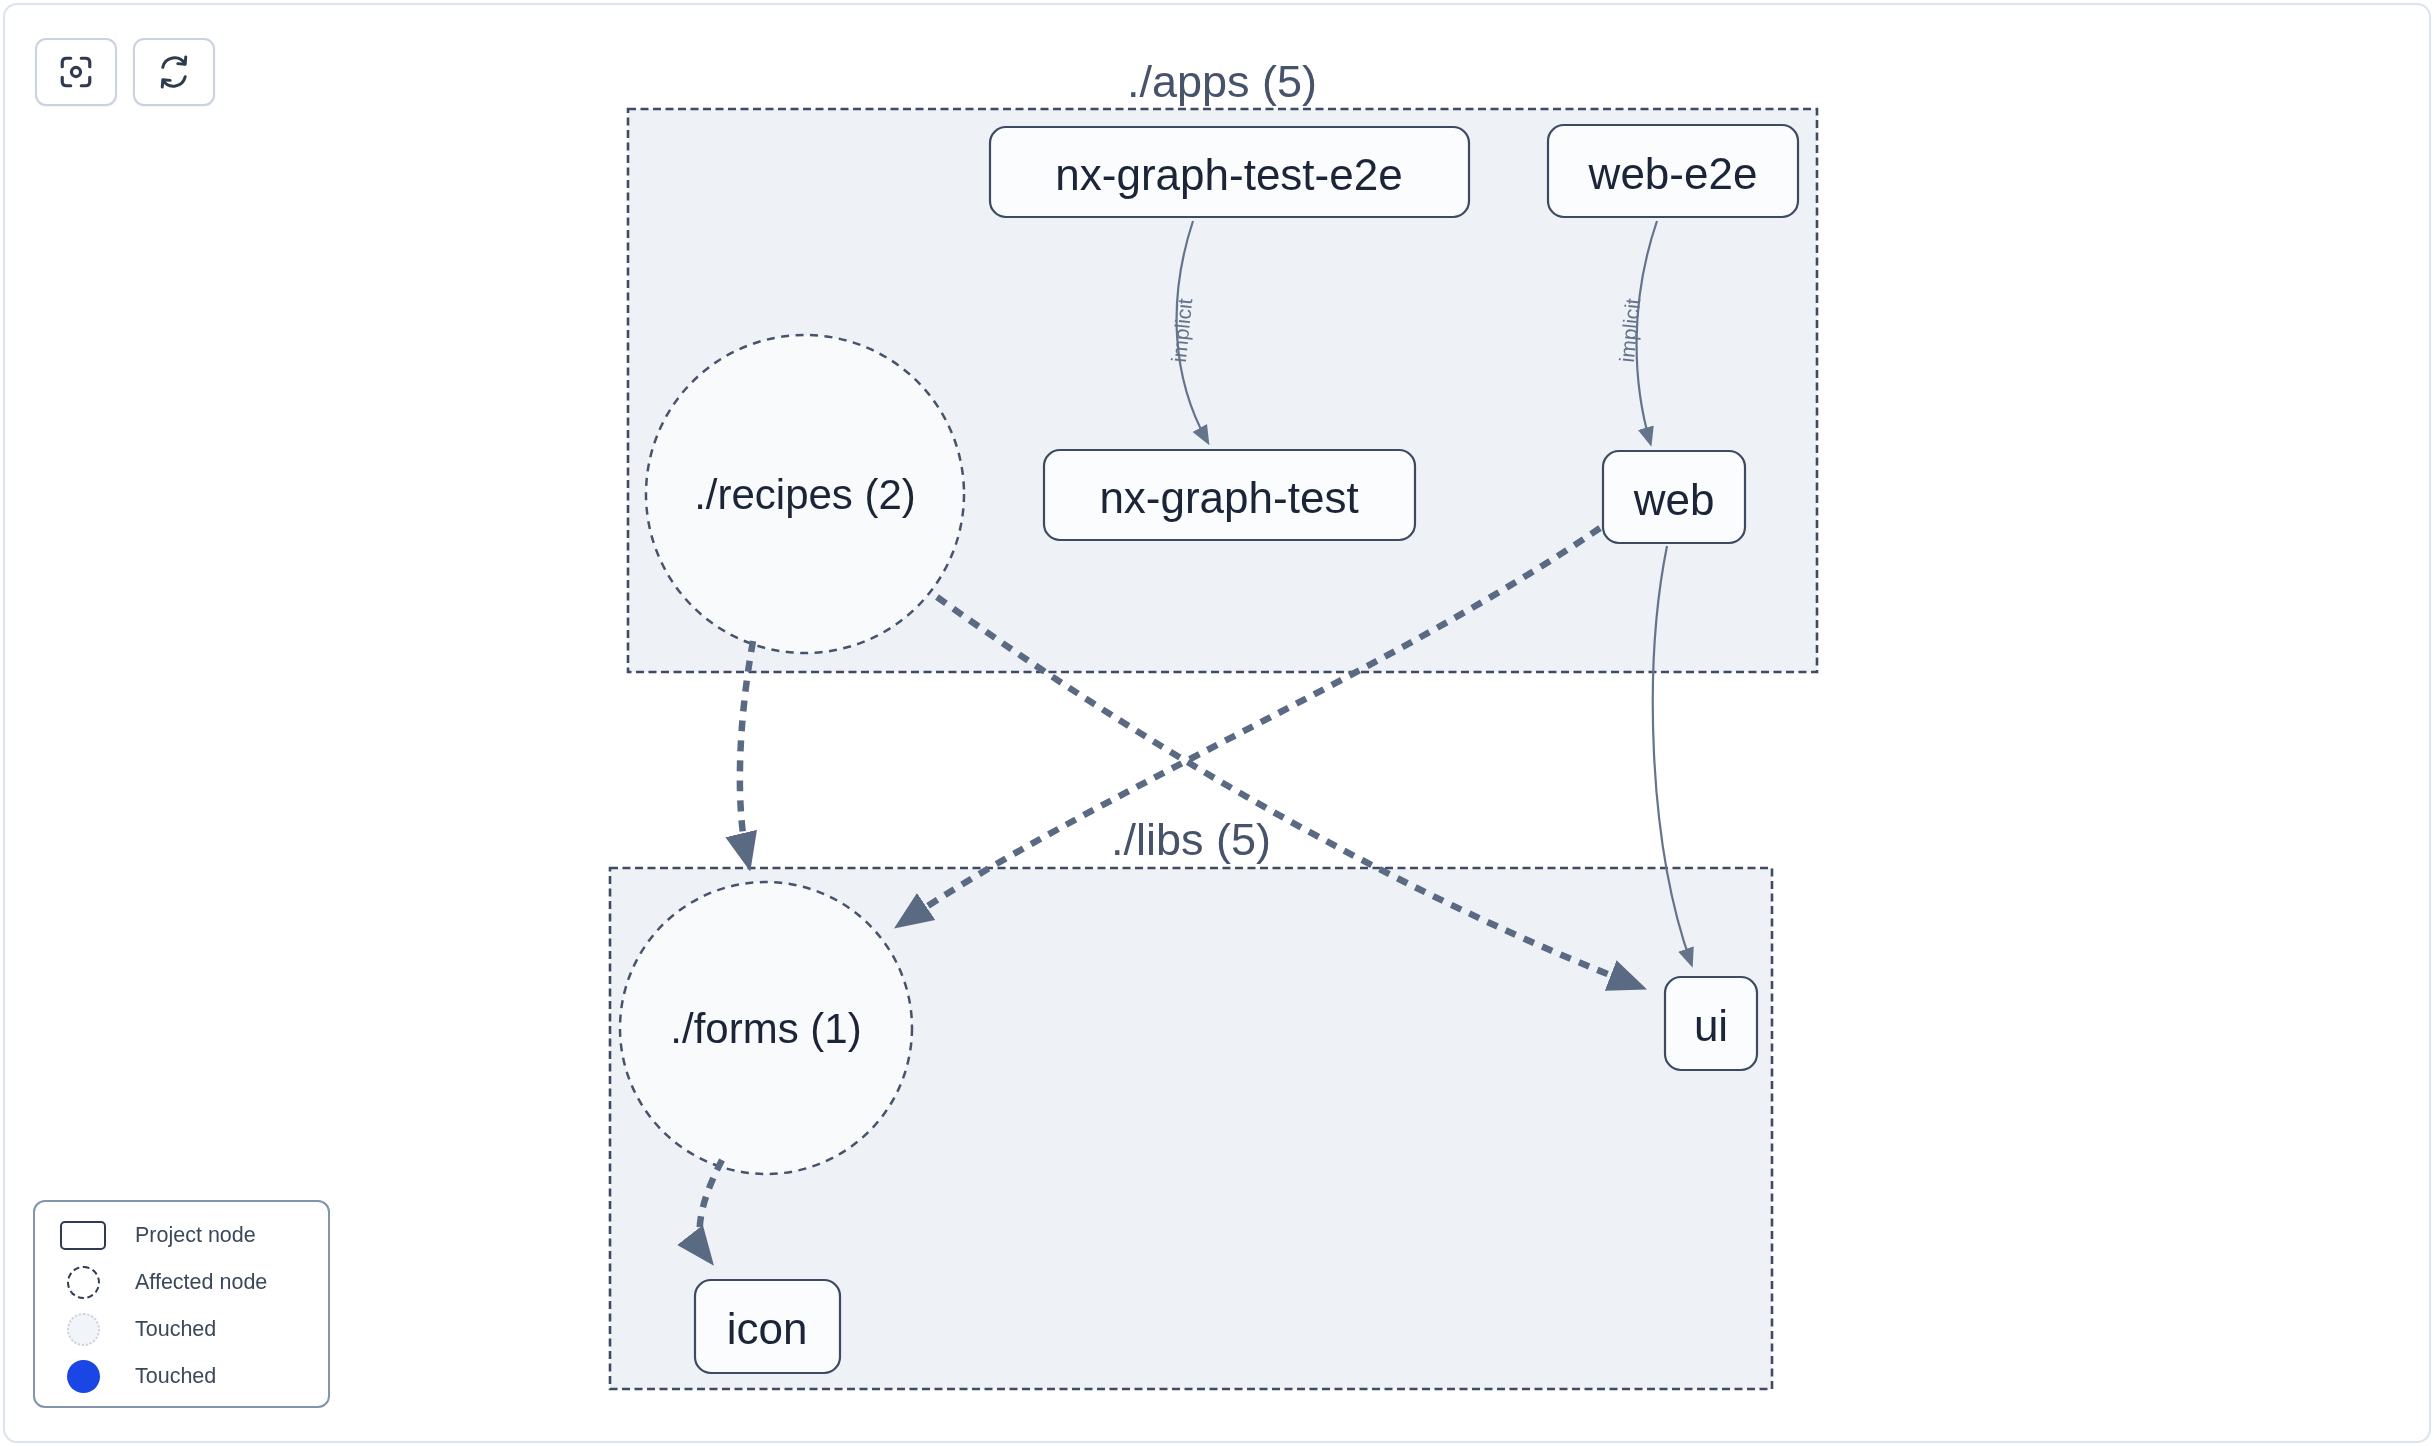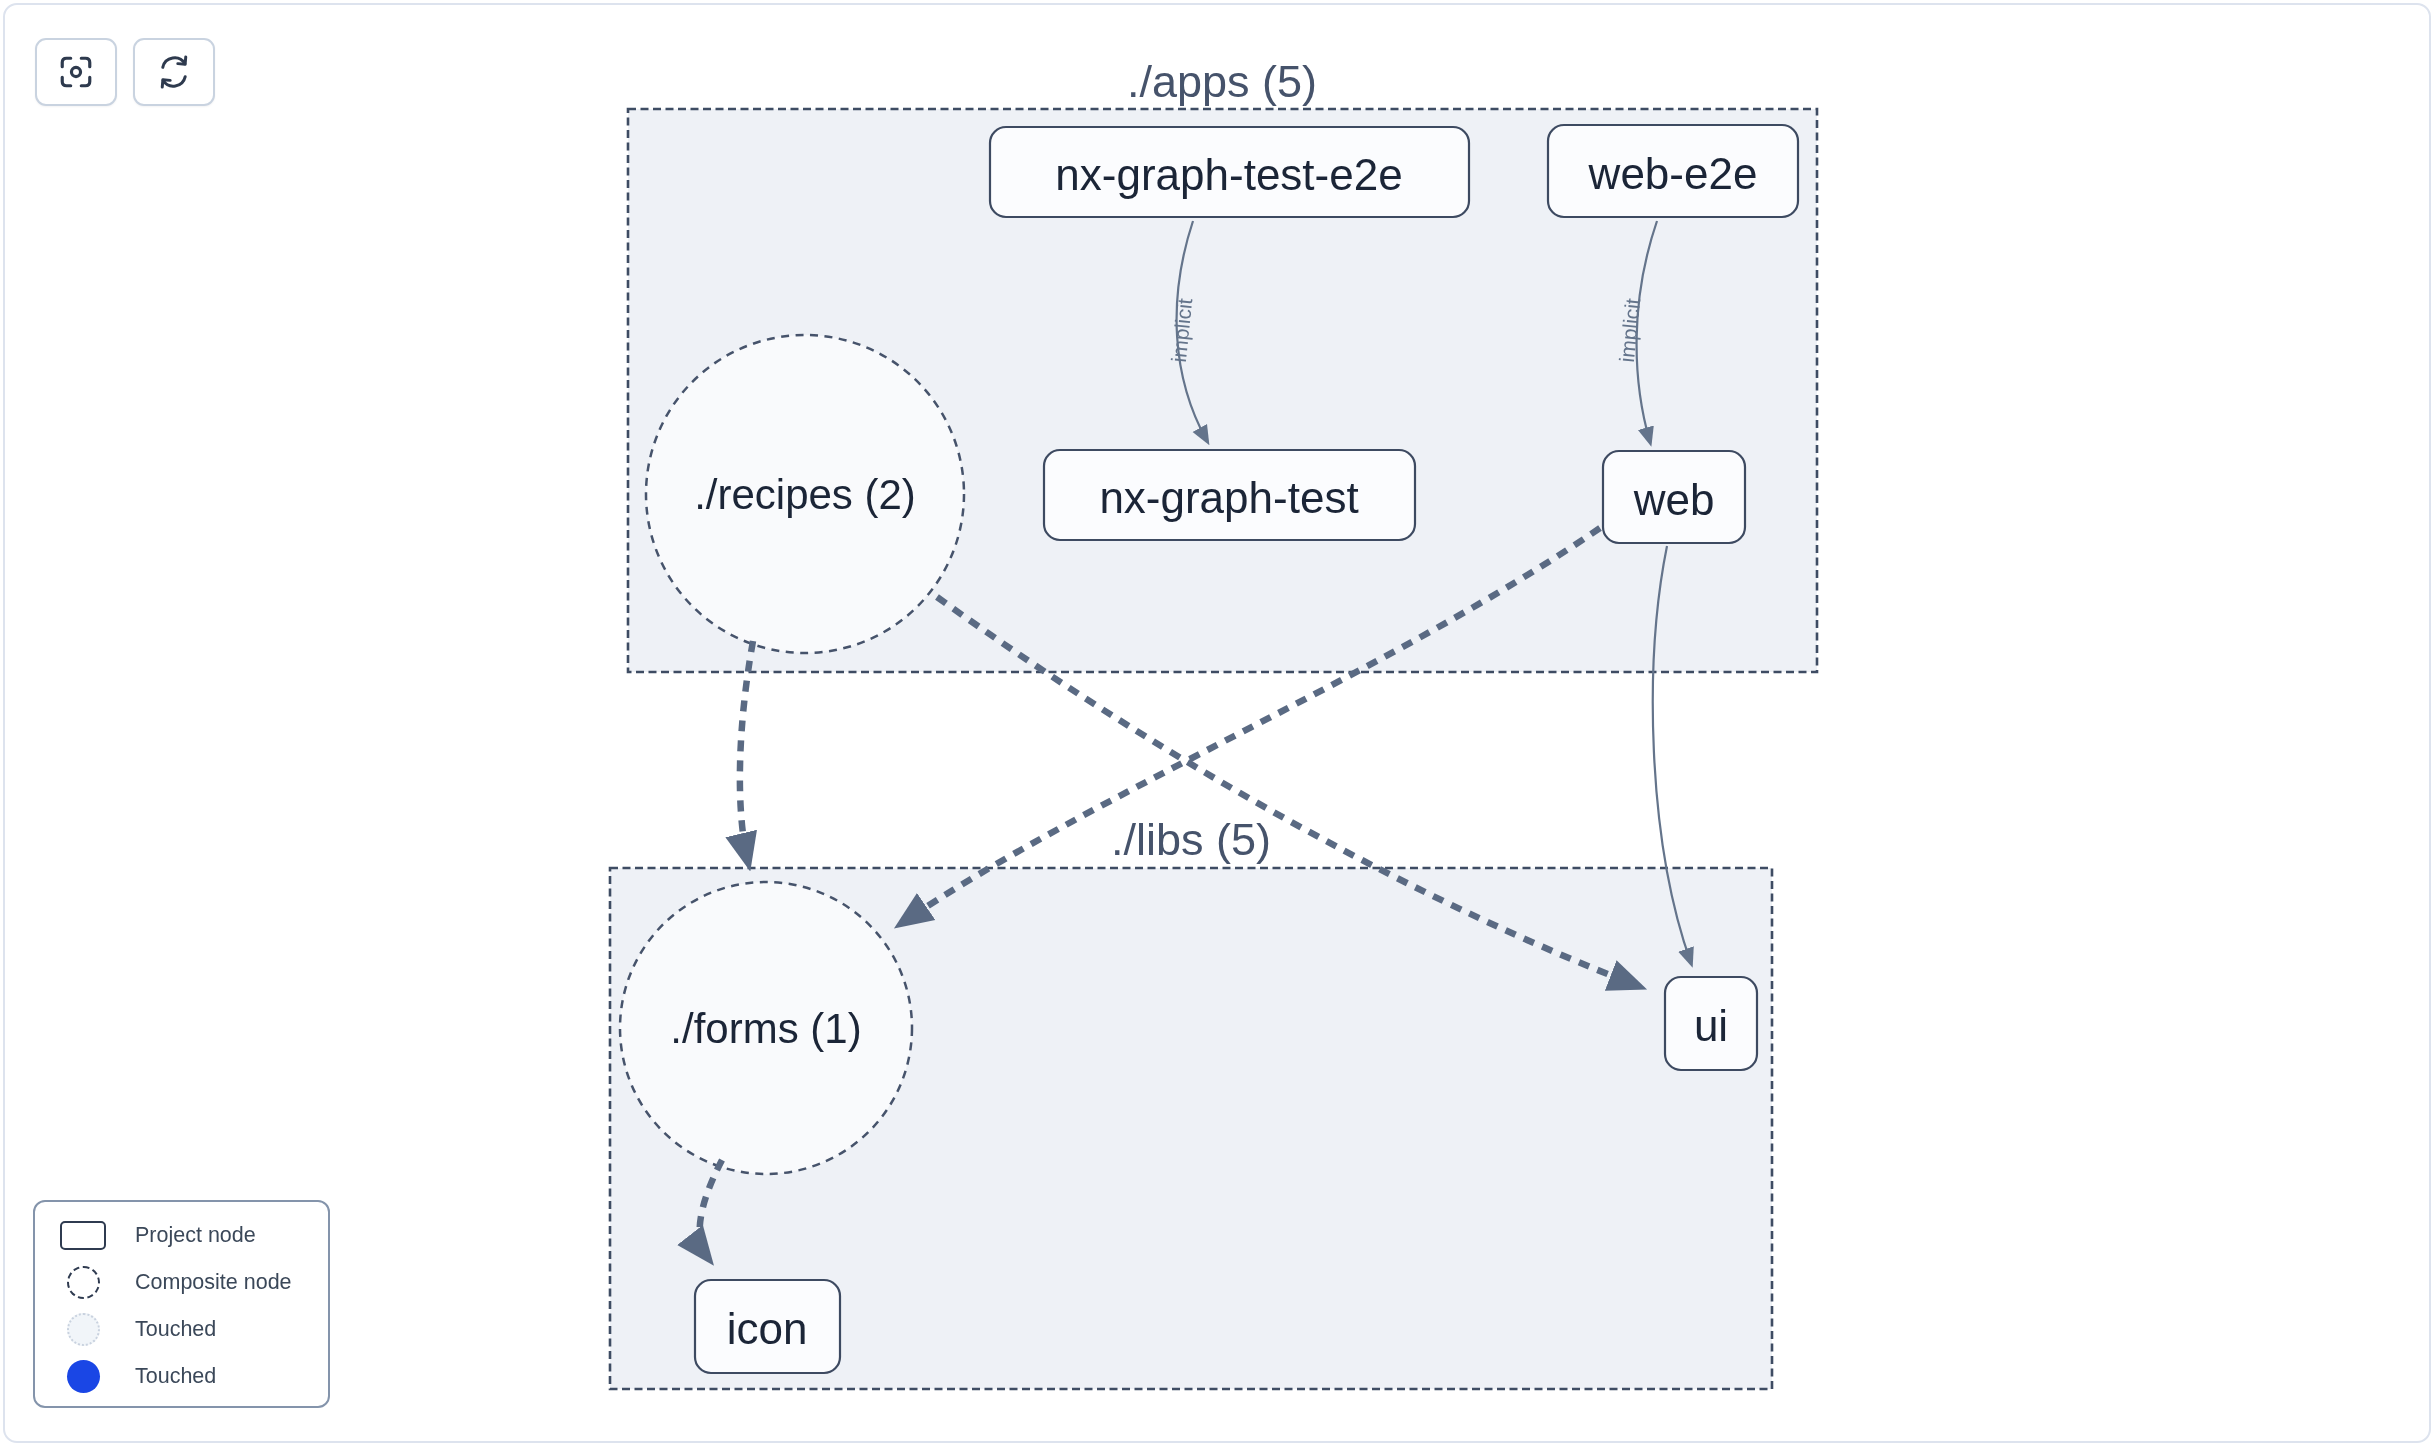--- a/index.html
+++ b/index.html
@@ -139,21 +139,21 @@
   <div class="legend-row">
     <span class="legend-icon-wrap">
         <span class="li-project"></span>
       </span>
     <span class="legend-label">Project node</span>
   </div>
   <div class="legend-row">
     <span class="legend-icon-wrap">
         <span class="li-composite"></span>
       </span>
-    <span class="legend-label">Composite node</span>
+    <span class="legend-label">Affected node</span>
   </div>
   <div class="legend-row">
     <span class="legend-icon-wrap">
         <span class="li-affected"></span>
       </span>
     <span class="legend-label">Touched</span>
   </div>
   <div class="legend-row">
     <span class="legend-icon-wrap">
         <span class="li-touched"></span>

